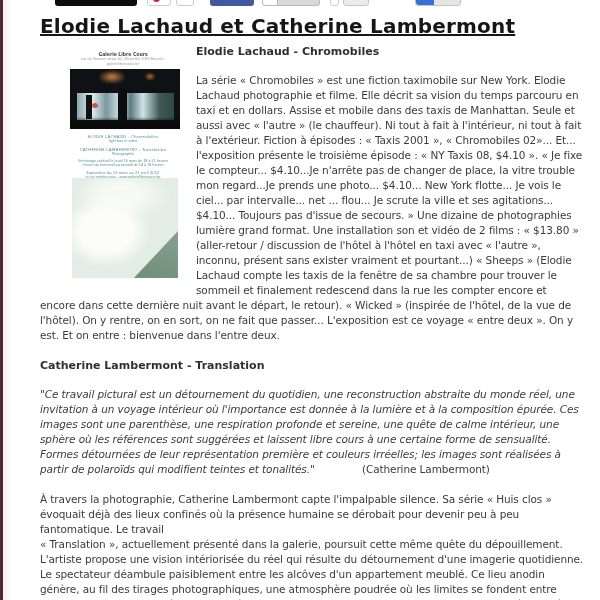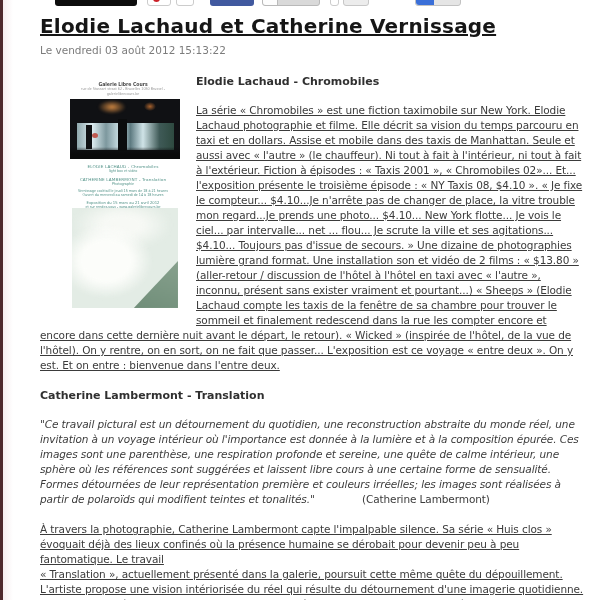--- a/index.html
+++ b/index.html
@@ -75,21 +75,21 @@
     background-color:#e3ece5;}
   .photo2 .soft-top{position:absolute;left:0px;top:-8px;width:100px;height:50px;border-radius:50%;
     background:radial-gradient(closest-side,#f7f9f5 40%,rgba(247,249,245,0));filter:blur(3px);}
   .photo2 .blob{position:absolute;left:-12px;top:16px;width:92px;height:74px;border-radius:50%;
     background:radial-gradient(closest-side,#fcfdfa 55%,rgba(252,253,250,0));filter:blur(2px);}
   .photo2 .wedge{position:absolute;right:-2px;bottom:-2px;width:48px;height:58px;
     clip-path:polygon(100% 100%,100% 12%,0 100%);
     background:linear-gradient(200deg,#8aa390,#6f8d78);filter:blur(1.5px);}
 
   h3.sec{font-size:11px;font-weight:bold;color:#303030;margin:0 0 14px 0;letter-spacing:0;}
-  p.body-p{margin:4px 0 15px 0;text-decoration:underline;}
+  p.body-p{margin:4px 0 15px 0;}
   p.quote-p{margin:0 0 15px 0;font-style:italic;}
   p.quote-p .attr{font-style:normal;margin-left:44px;}
   p.preline{white-space:pre-line;}
 </style>
 </head>
 <body>
 
 <div class="left-border"></div>
 <div class="left-tint"></div>
 
@@ -105,22 +105,21 @@
     </div>
   <div class="btn btn-sq"></div>
   <div class="btn btn-gray"></div>
   <div class="btn btn-combo">
       <span class="combo-left"></span>
     </div>
 </div>
 
 <div class="page">
 
-  <h1 class="title">Elodie Lachaud et Catherine Vernissage</h1>
-  <div class="date-line">Le vendredi 03 août 2012 15:13:22</div>
+  <h1 class="title">Elodie Lachaud et Catherine Lambermont</h1>
 
   <div class="content">
 
     <div class="flyer">
       <div class="flyer-header">
         <div class="gal-name">Galerie Libre Cours</div>
         <div class="gal-addr">rue de Stassart straat 62 - Bruxelles 1050 Brussel - galerielibrecours.be</div>
       </div>
 
       <div class="photo1">

